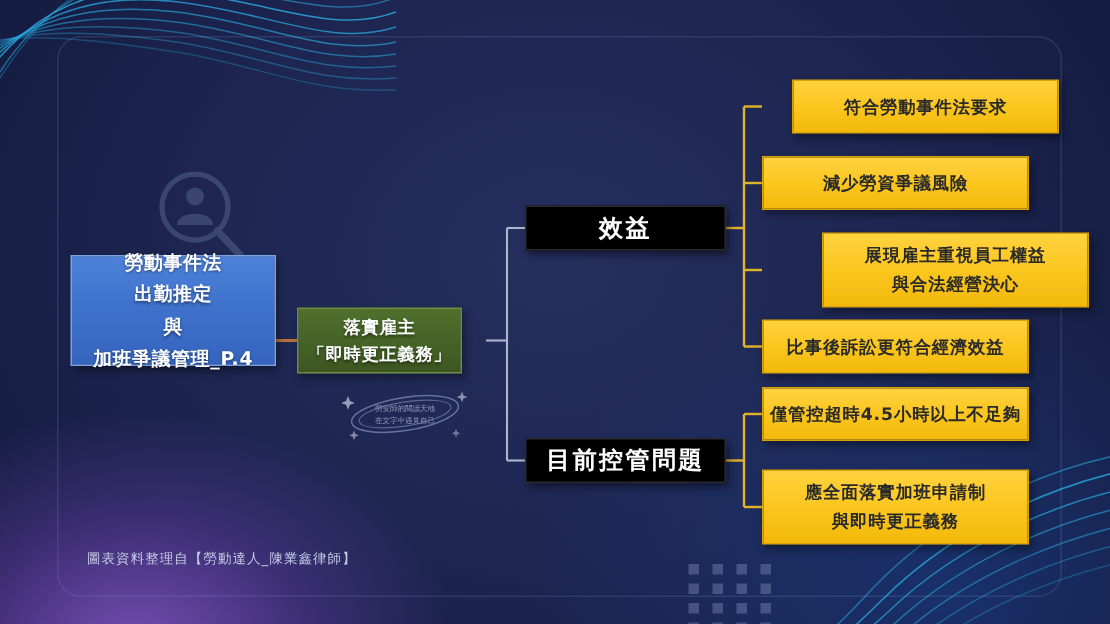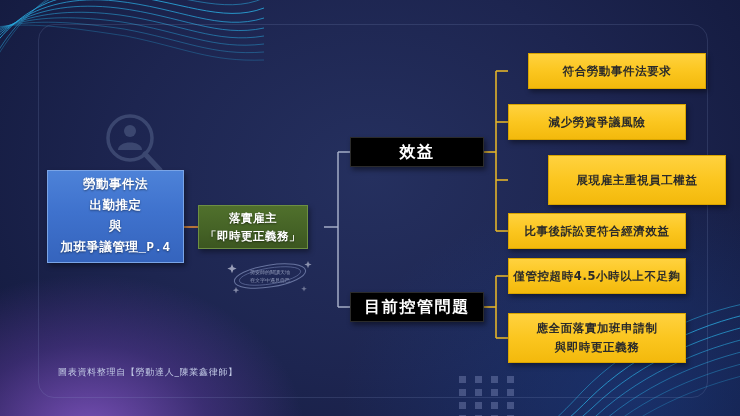--- a/index.html
+++ b/index.html
@@ -106,29 +106,28 @@
     line-height: 1.45;
     letter-spacing: .5px;
   }
   .node .ln { display: block; white-space: nowrap; }
 
   
   #node-root {
     left: 47px;
     top: 170px;
     width: 137px;
-    height: 93px;
+    height: 74px;
     background: linear-gradient(180deg, #4d82d8 0%, #3f72cd 45%, #3564bd 100%);
     border: 1px solid #7aa4e6;
     color: #ffffff;
     font-size: 12.5px;
     font-weight: 700;
     text-shadow: 0 1px 2px rgba(0,0,0,.45);
     box-shadow: 2px 3px 5px rgba(0,0,0,.38);
-    font-family: Liberation Mono, monospace;
   }
   #node-root .ln { margin: 1.5px 0; }
 
   
   #node-green {
     left: 198px;
     top: 205px;
     width: 110px;
     height: 44px;
     background: linear-gradient(180deg, #50702c 0%, #456326 55%, #3c5620 100%);
@@ -314,20 +313,21 @@
   </div>
 
   <div class="node node-yellow" id="leaf-0">
     <span class="ln">符合勞動事件法要求</span>
   </div>
   <div class="node node-yellow" id="leaf-1">
     <span class="ln">減少勞資爭議風險</span>
   </div>
   <div class="node node-yellow" id="leaf-2">
     <span class="ln">展現雇主重視員工權益</span>
+    <span class="ln">與合法經營決心</span>
   </div>
   <div class="node node-yellow" id="leaf-3">
     <span class="ln">比事後訴訟更符合經濟效益</span>
   </div>
   <div class="node node-yellow" id="leaf-4">
     <span class="ln">僅管控超時4.5小時以上不足夠</span>
   </div>
   <div class="node node-yellow" id="leaf-5">
     <span class="ln">應全面落實加班申請制</span>
     <span class="ln">與即時更正義務</span>

